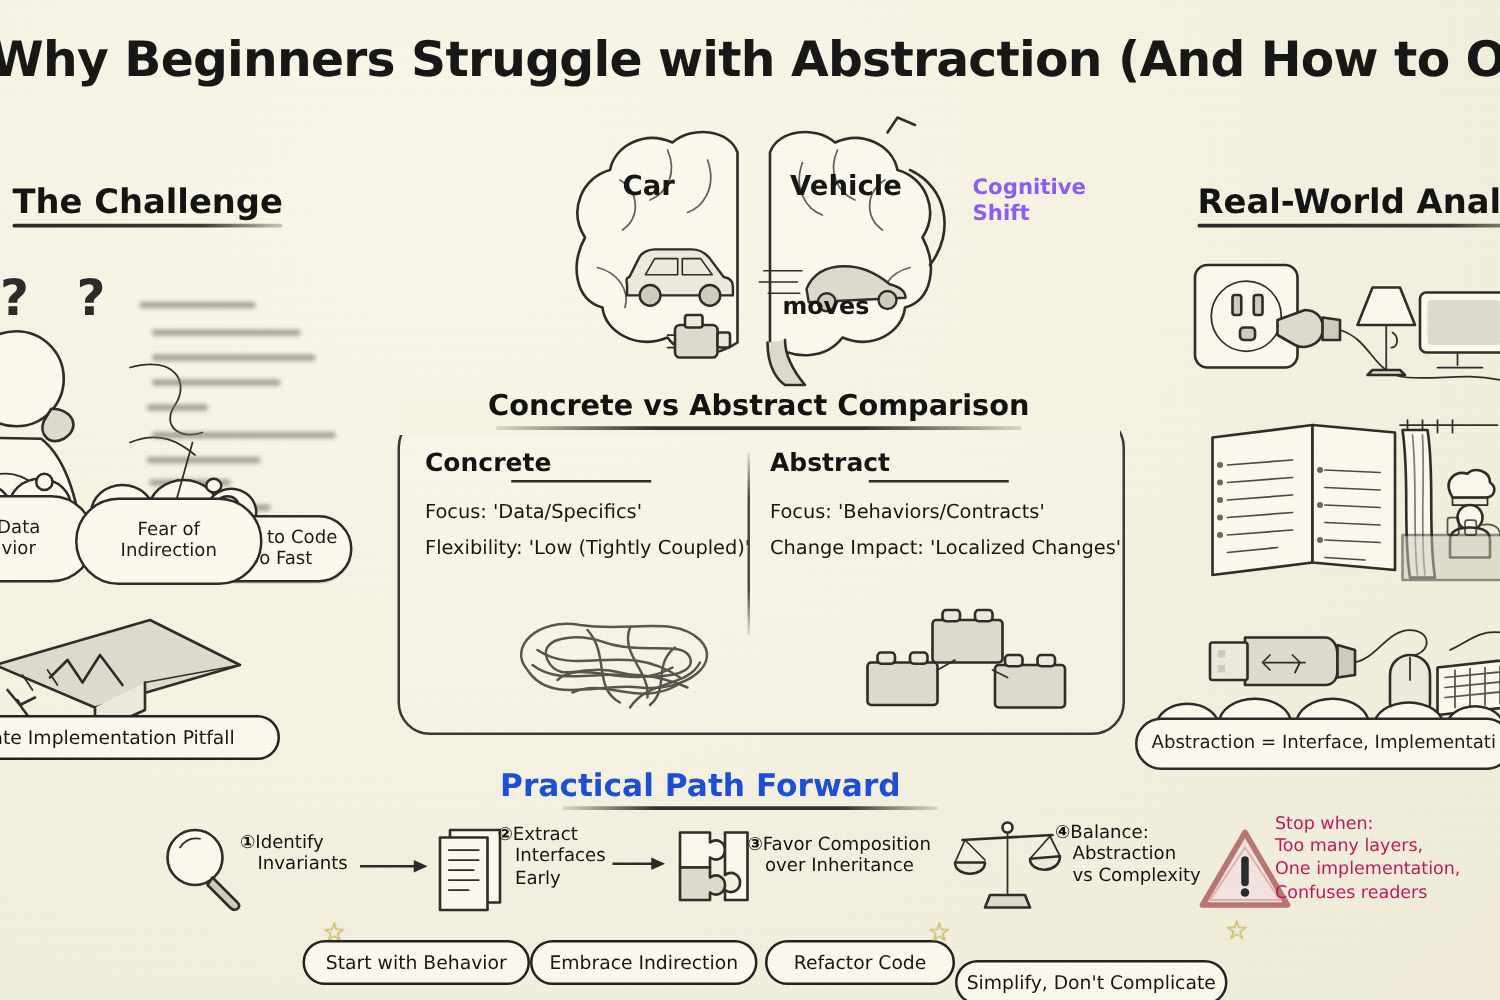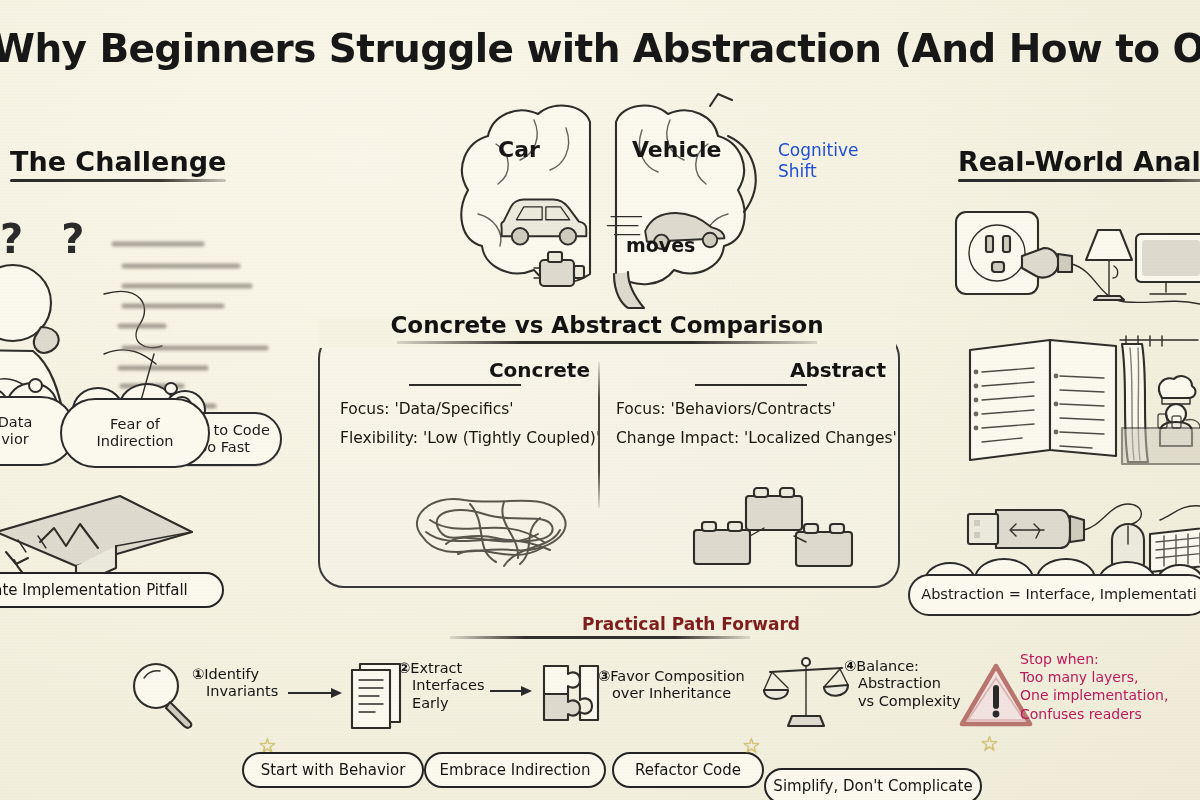--- a/index.html
+++ b/index.html
@@ -68,35 +68,35 @@
   }
   #compare-title{
     left:318px;top:312px;width:578px;text-align:center;
     font-size:23px;font-weight:700;color:#121212;background:transparent;
   }
   #compare-title .bar{
     display:block;width:420px;height:2.5px;margin:3px auto 0;
     background:linear-gradient(90deg,rgba(50,48,42,.15),#32302a 30%,#32302a 70%,rgba(50,48,42,.15));
   }
   .col-head{
-    font-size:20px;font-weight:700;text-align:right;color:#141414;
+    font-size:20px;font-weight:700;text-align:left;color:#141414;
   }
   .col-head .bar{
     display:block;width:112px;height:2.2px;margin:2px auto 0;background:#2e2c26;
   }
   .cmp-row{font-size:15.5px;color:#17170f;margin-bottom:11px;white-space:nowrap;}
   .divider{
     position:absolute;left:598px;top:362px;width:2px;height:146px;
     background:linear-gradient(180deg,rgba(60,58,50,.1),#4a483f 25%,#4a483f 75%,rgba(60,58,50,.1));
   }
 
   
   #path-title{
-    left:400px;top:614px;width:400px;text-align:right;
-    font-size:17px;font-weight:700;color:#7f1d1d;
+    left:400px;top:614px;width:400px;text-align:left;
+    font-size:25px;font-weight:700;color:#1d4ed8;
   }
   #path-title .bar{
     display:block;width:300px;height:2.6px;margin:2px auto 0;
     background:linear-gradient(90deg,rgba(50,48,42,.12),#32302a 25%,#32302a 75%,rgba(50,48,42,.12));
   }
   .step-label{position:absolute;font-size:14.5px;line-height:1.2;color:#141414;}
   .step-num{font-weight:700;}
   .arrow{position:absolute;height:2px;background:#2a2a2a;}
   .arrow:after{
     content:"";position:absolute;right:-2px;top:-4.5px;
@@ -250,21 +250,21 @@
         <path d="M-30 14 L4 14 M-34 24 L0 24 M-26 34 L2 34"></path>
       </g>
   </g>
 
   <path class="stroke" d="M316 150 C336 124 330 88 300 74" transform="translate(-10,-36)"></path>
   <path class="stroke" d="M282 44 L290 32 L304 38" transform="translate(-10,-36)"></path>
 </svg>
 <div class="abs" style="left:498px;top:137px;font-size:22px;font-weight:600;color:#161616;">Car</div>
 <div class="abs" style="left:632px;top:137px;font-size:22px;font-weight:600;color:#161616;">Vehicle</div>
 <div class="abs" style="left:626px;top:234px;font-size:19px;font-weight:600;color:#161616;">moves</div>
-<div class="abs" style="left:778px;top:140px;font-size:17px;line-height:1.25;color:#1d4ed8;text-align:left;">
+<div class="abs" style="left:778px;top:140px;font-size:17px;line-height:1.25;color:#8b5cf6;text-align:left;font-weight:bold;">
   <div>Cognitive</div>
   <div>Shift</div>
 </div>
 
 <div class="abs" id="compare-panel"></div>
 <div class="abs" style="left:318px;top:318px;width:578px;height:30px;background:#f6f3e3;"></div>
 <div class="abs" id="compare-title">
   <span>Concrete vs Abstract Comparison</span>
   <span class="bar"></span>
 </div>

